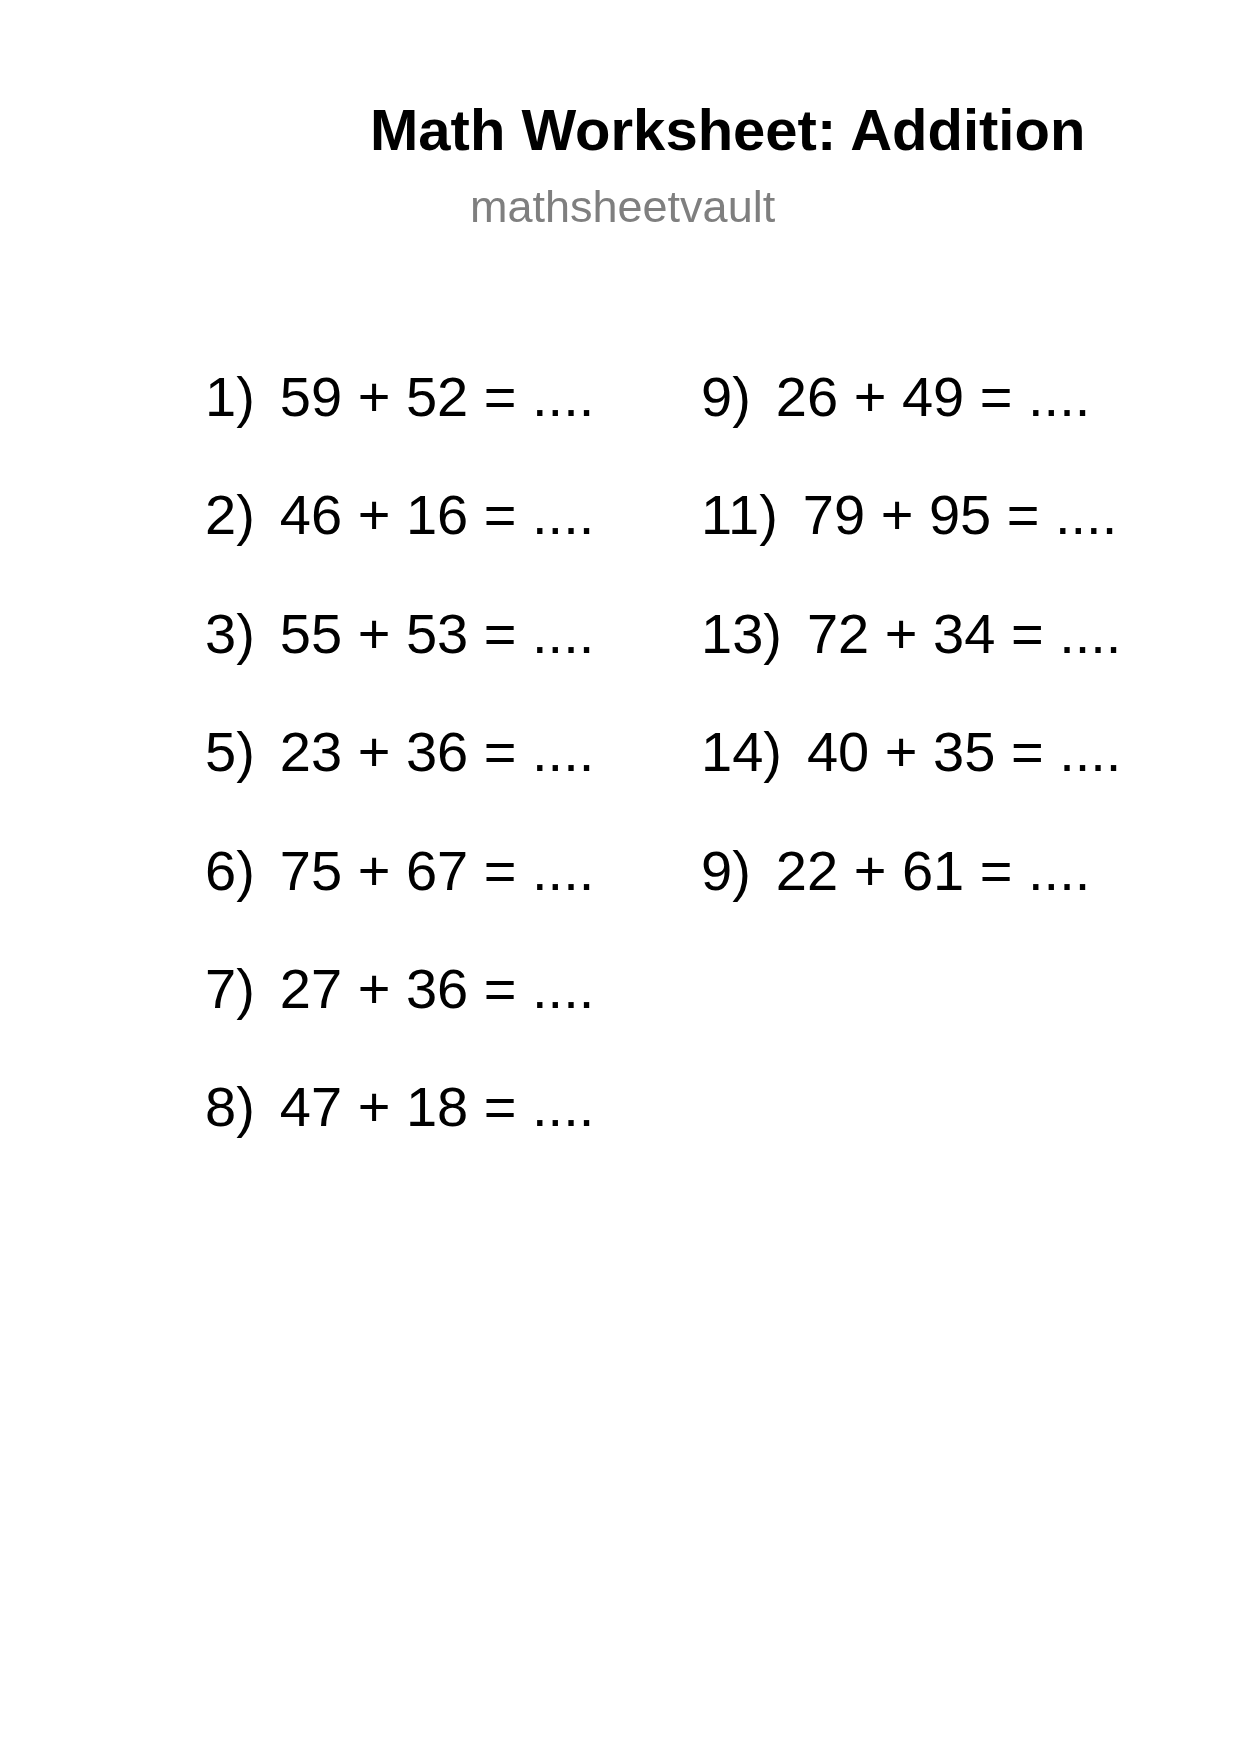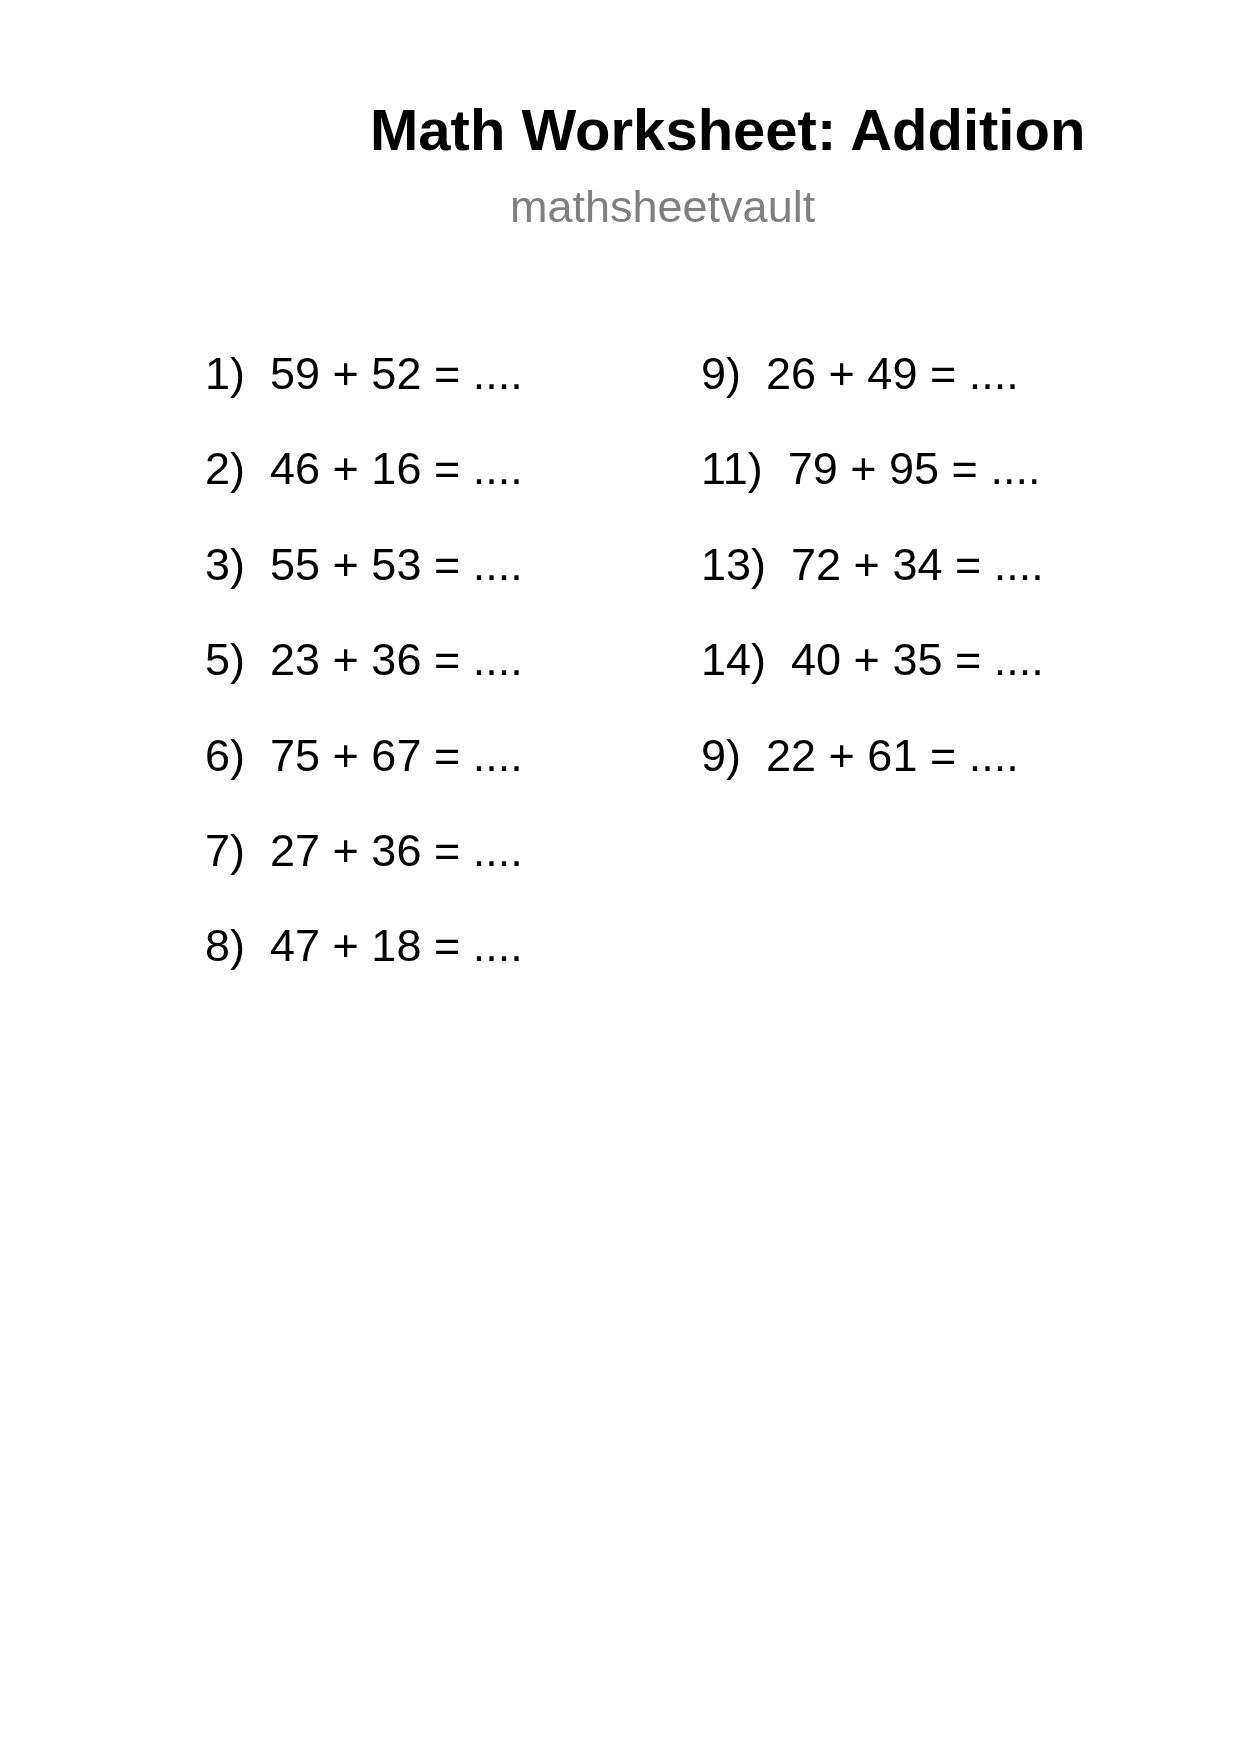--- a/index.html
+++ b/index.html
@@ -30,33 +30,33 @@
     white-space: nowrap;
   }
   .page-subtitle {
     position: absolute;
     left: 470px;
     top: 184px;
     font-size: 45px;
     line-height: 45px;
     color: #7f7f7f;
     white-space: nowrap;
-    margin-left: 40px;
   }
   .problems-column {
     position: absolute;
     top: 351px;
   }
   .problems-column.left  { left: 205px; }
   .problems-column.right { left: 701px; }
   .problem-row {
     height: 95.4px;
-    font-size: 45px;
+    font-size: 56px;
     line-height: 45px;
     white-space: nowrap;
+    margin-top: 23px;
   }
   .problem-number {
     display: inline-block;
     margin-right: 25px;
   }
   .problem-expression {
     display: inline-block;
   }
 </style>
 </head>

